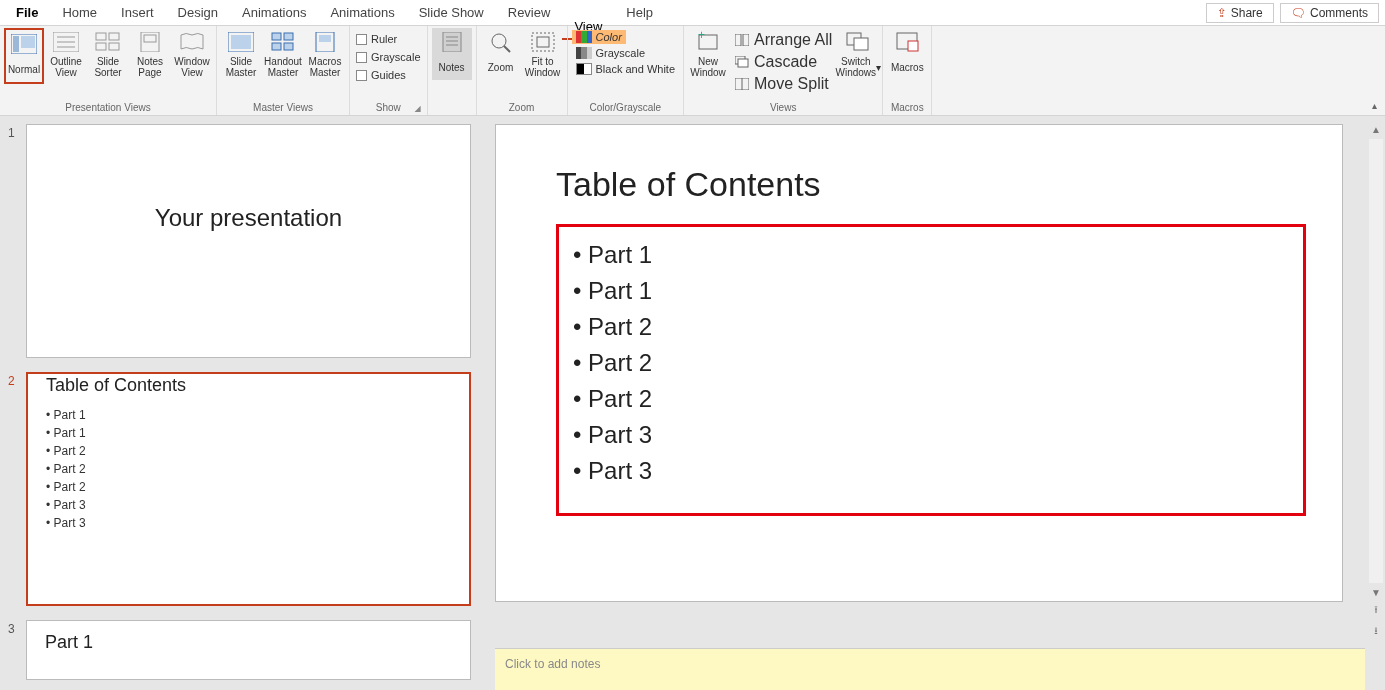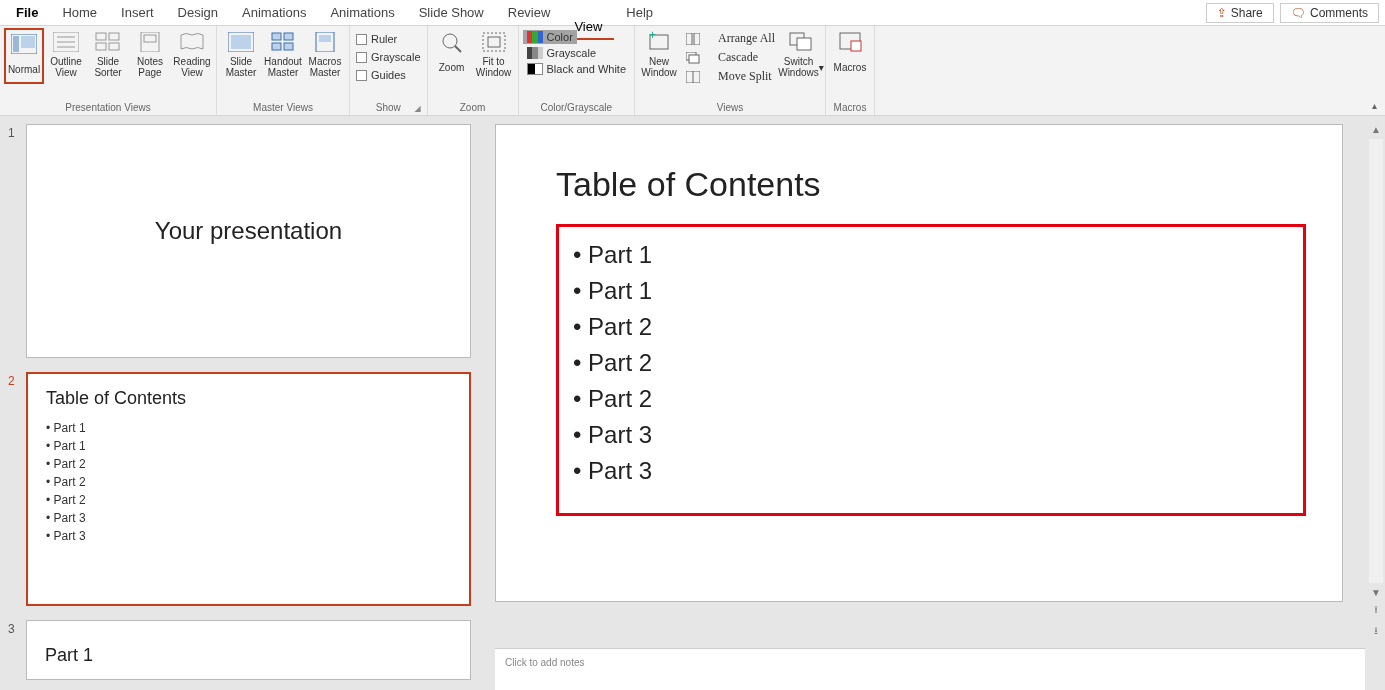--- a/index.html
+++ b/index.html
@@ -120,30 +120,29 @@
     width: 11px; height: 11px; border: 1px solid #888; background:#fff;
   }
   .color-row {
     display: flex;
     align-items: center;
     gap: 4px;
     font-size: 11px;
     padding: 1px 4px;
     cursor: pointer;
   }
-  .color-row.sel { background: #a3a3a3; }
+  .color-row.sel { background: #fdba74; font-style: italic; }
   .color-swatch { width: 16px; height: 12px; }
   .small-btn {
     display: flex;
     align-items: center;
-    gap: 17px;
-    font-size: 12px;
+    gap: 4px;
+    font-size: 16px;
     padding: 1px 4px;
     cursor: pointer;
-    font-family: Liberation Serif, serif;
   }
   .small-ico { width: 16px; height: 14px; display:flex; align-items:center; justify-content:center;}
   .ribbon-collapse {
     margin-left: auto;
     align-self: flex-end;
     padding: 4px 8px;
     font-size: 10px;
     color: #666;
     cursor: pointer;
   }
@@ -168,21 +167,21 @@
     font-size: 12px;
     color: #555;
     padding-top: 2px;
   }
   .thumb-row.sel .thumb-num { color: #c43e1c; }
   .thumb {
     flex: 1;
     background: #fff;
     border: 1px solid #bbb;
     height: 234px;
-    padding: 14px 18px;
+    padding: 1px 18px;
     overflow: hidden;
     cursor: pointer;
   }
   .thumb-row.sel .thumb {
     border: 2px solid #c43e1c;
   }
   .thumb .t-title-center {
     text-align: center;
     font-size: 24px;
     margin-top: 78px;
@@ -244,25 +243,25 @@
     display: flex;
     flex-direction: column;
     align-items: center;
     gap: 4px;
   }
   .vscroll .track { flex:1; background:#f0f0f0; width: 14px; }
   .vscroll .arrow { font-size: 10px; color:#777; cursor:pointer;}
   .notes-pane {
     height: 42px;
     border-top: 1px solid #ccc;
-    background: #ffffff;
+    background: #fef9c3;
     margin: 0 20px 0 20px;
     padding: 8px 10px;
     color: #888;
-    font-size: 10px;
+    font-size: 12px;
     cursor: text;
   }
 
   
   svg { display:block; }
 </style>
 </head>
 <body>
 
 <div class="tabs">
@@ -331,21 +330,21 @@
             </svg>
         </span>
         <span class="lbl">Notes Page</span>
       </div>
       <div class="big-btn">
         <span class="ico">
           <svg width="26" height="20">
               <path d="M2 3 Q7 0 13 3 Q19 0 24 3 L24 17 Q19 14 13 17 Q7 14 2 17 Z" fill="none" stroke="#999"></path>
             </svg>
         </span>
-        <span class="lbl">Reading View</span>
+        <span class="lbl">Window View</span>
       </div>
     </div>
     <div class="group-label">Presentation Views</div>
   </div>
 
   <div class="group">
     <div class="group-body">
       <div class="big-btn">
         <span class="ico">
           <svg width="26" height="20">
@@ -393,20 +392,36 @@
         <span class="chk"></span>
         <span>Guides</span>
       </div>
     </div>
     <div class="group-label">
       <span>Show</span>
       <span class="dlaunch">◢</span>
     </div>
   </div>
 
+  <div class="group" style="border-right:1px solid #dcdcdc;">
+    <div class="group-body">
+      <div class="big-btn active">
+        <span class="ico">
+          <svg width="26" height="20">
+              <rect x="4" y="0" width="18" height="20" fill="#d0d0d0" stroke="#888"></rect>
+              <line x1="7" y1="5" x2="19" y2="5" stroke="#888"></line>
+              <line x1="7" y1="9" x2="19" y2="9" stroke="#888"></line>
+              <line x1="7" y1="13" x2="19" y2="13" stroke="#888"></line>
+            </svg>
+        </span>
+        <span class="lbl">Notes</span>
+      </div>
+    </div>
+    <div class="group-label">&nbsp;</div>
+  </div>
 
   <div class="group">
     <div class="group-body">
       <div class="big-btn">
         <span class="ico">
           <svg width="26" height="22">
               <circle cx="11" cy="10" r="7" fill="none" stroke="#666"></circle>
               <line x1="16" y1="15" x2="22" y2="21" stroke="#666" stroke-width="2"></line>
             </svg>
         </span>

